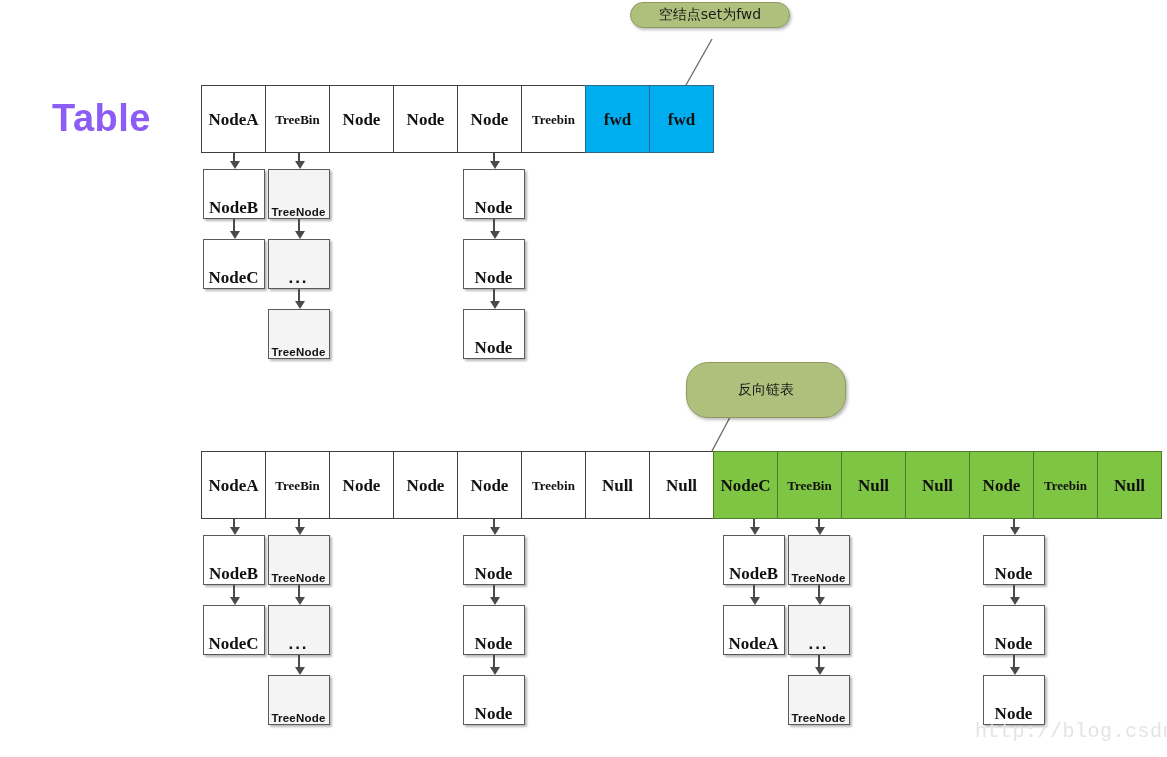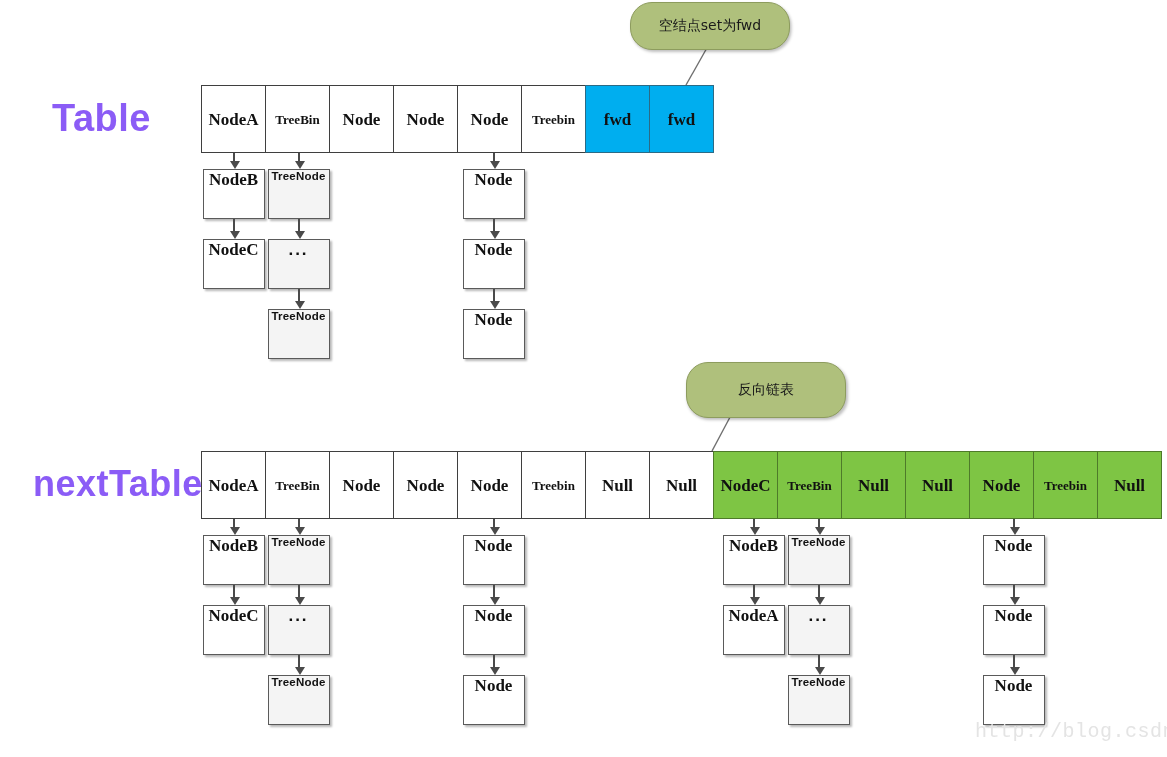--- a/index.html
+++ b/index.html
@@ -31,21 +31,21 @@
   .cell:first-child{margin-left:0;}
   .cell.blue{background:#00aeef;border-color:#2b6b86;}
   .cell.green{background:#7ec544;border-color:#4e7a2a;}
   .cell.sm{font-size:13px;}
   .cell.md{font-size:17px;}
 
   
   .node{
     position:absolute;box-sizing:border-box;
     border:1px solid #5a5a5a;background:#ffffff;
-    display:flex;align-items:flex-start;justify-content:center;
+    display:flex;align-items:flex-end;justify-content:center;
     font-weight:bold;color:#111;font-size:17px;
     box-shadow:1.5px 1.5px 2px rgba(0,0,0,.28);
   }
   .node.tree{
     background:#f4f4f4;
     font-family:"Liberation Sans","DejaVu Sans",sans-serif;
     font-size:11.5px;font-weight:bold;letter-spacing:.2px;
   }
   .node.ellipsis{
     background:#f4f4f4;font-size:17px;letter-spacing:2px;
@@ -84,28 +84,27 @@
     user-select:none;
   }
 </style>
 </head>
 <body>
 
 <div id="stage">
 
   <div class="section-label" id="label-table" style="left:52px;top:97px;font-size:38px;">Table</div>
 
-  <div class="section-label" id="label-nexttable" style="left:33px;top:463px;font-size:36px;">nextTable</div>
 
   <svg class="leader" style="left:0;top:0;width:1167px;height:757px;pointer-events:none;">
     <line x1="712" y1="39" x2="686" y2="85"></line>
     <line x1="737" y1="404" x2="712" y2="451"></line>
   </svg>
 
-  <div class="callout" id="callout-fwd" style="left:630px;top:2px;width:160px;height:48px;">空结点set为fwd</div>
+  <div class="callout" id="callout-fwd" style="left:630px;top:2px;width:160px;height:26px;">空结点set为fwd</div>
 
   <div class="callout" id="callout-reverse" style="left:686px;top:362px;width:160px;height:56px;">反向链表</div>
 
   <div class="bucket-table" id="table-top" style="left:201px;top:85px;">
       <div class="cell md" style="width: 65px; height: 68px;">
         <span>NodeA</span>
       </div>
       <div class="cell sm" style="width: 65px; height: 68px;">
         <span>TreeBin</span>
       </div>

